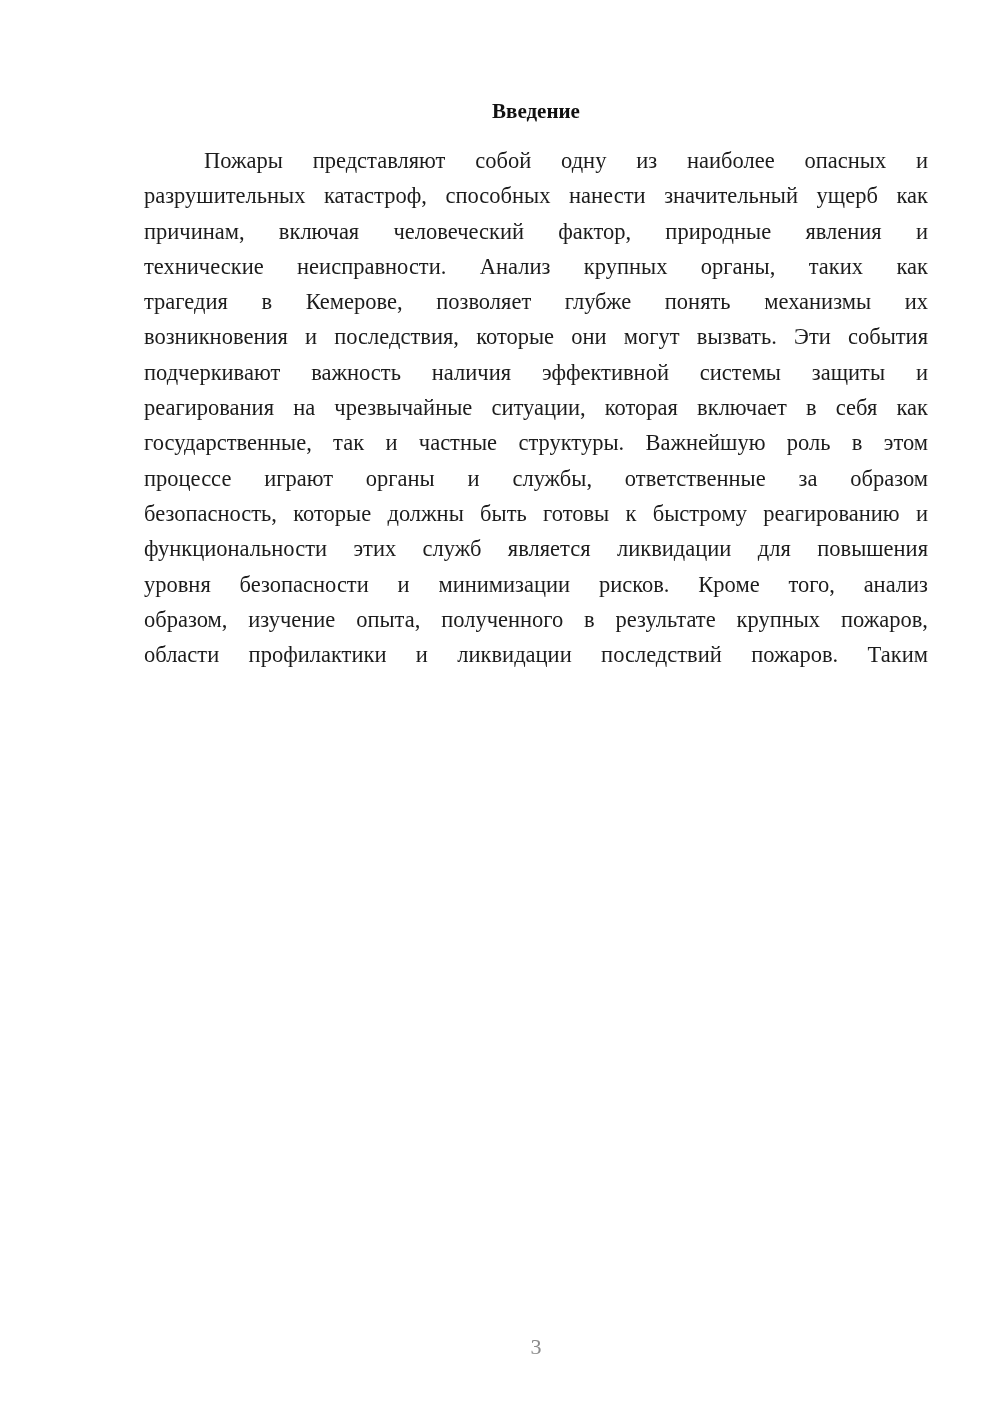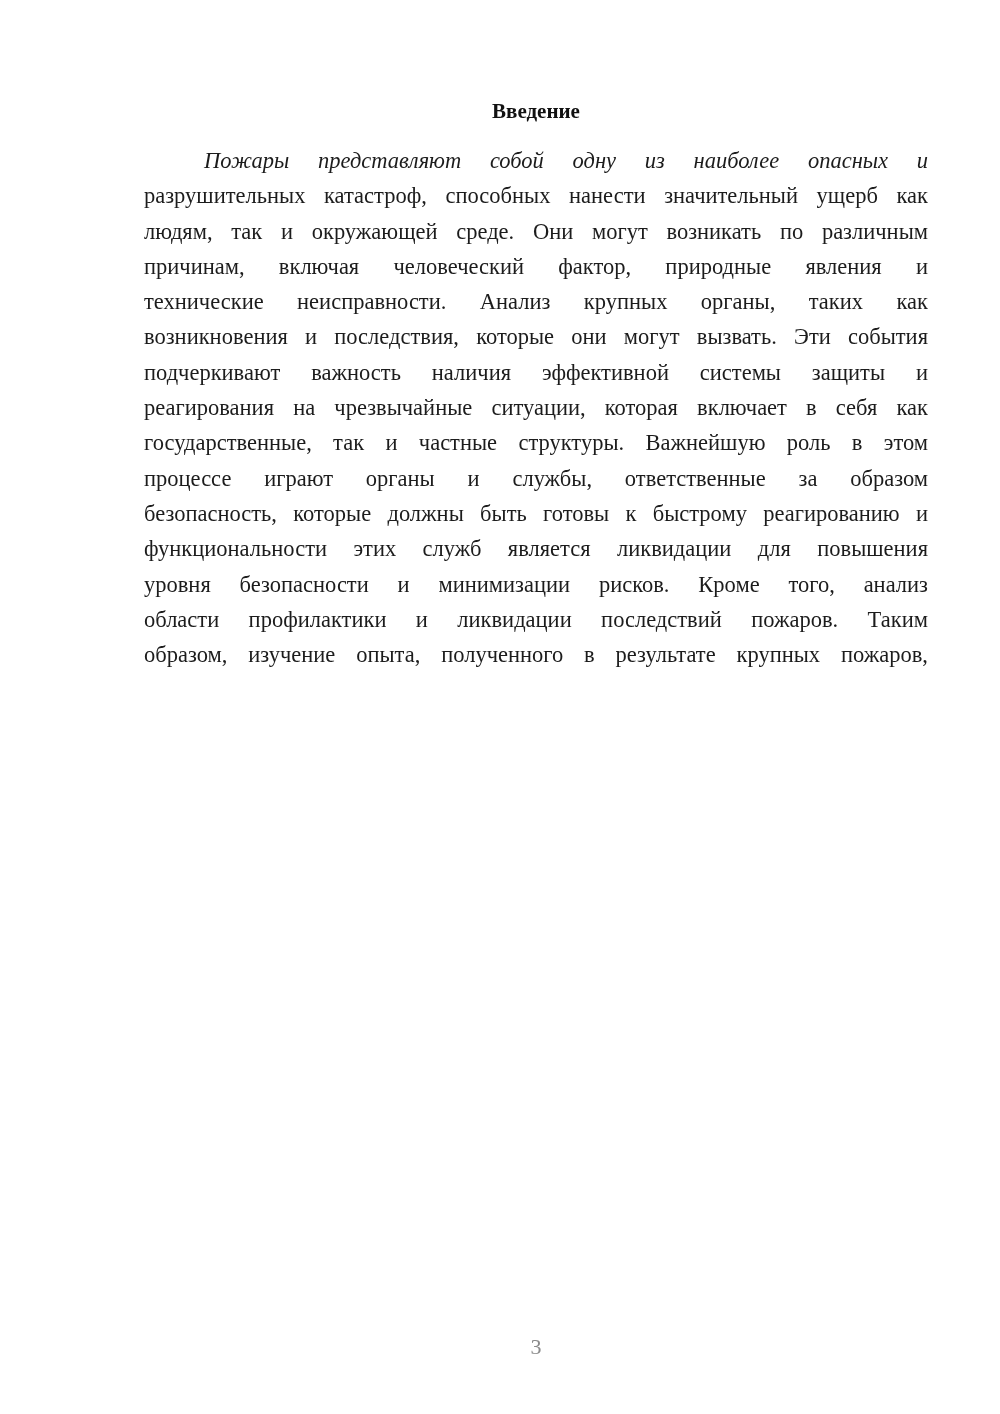--- a/index.html
+++ b/index.html
@@ -44,21 +44,20 @@
       height: 35.3px;
       line-height: 35.3px;
       font-size: 22.5px;
       white-space: nowrap;
       text-align: justify;
       text-align-last: justify;
       color: #1c1c1c;
     }
     .line.first {
       padding-left: 60px;
-      font-style: italic;
     }
     .line.last {
       text-align-last: left;
     }
     .page-number {
       position: absolute;
       top: 1333px;
       left: 0;
       width: 1072px;
       text-align: center;
@@ -69,29 +68,29 @@
   </style>
 </head>
 <body>
 
 <div class="page">
   <div class="heading">Введение</div>
 
   <div class="body-text">
     <span class="line first">Пожары представляют собой одну из наиболее опасных и</span>
     <span class="line">разрушительных катастроф, способных нанести значительный ущерб как</span>
-    <span class="line">людям, так и окружающей среде. Они могут возникать по различным</span>
     <span class="line">причинам, включая человеческий фактор, природные явления и</span>
     <span class="line">технические неисправности. Анализ крупных органы, таких как</span>
+    <span class="line">трагедия в Кемерове, позволяет глубже понять механизмы их</span>
     <span class="line">возникновения и последствия, которые они могут вызвать. Эти события</span>
     <span class="line">подчеркивают важность наличия эффективной системы защиты и</span>
     <span class="line">реагирования на чрезвычайные ситуации, которая включает в себя как</span>
     <span class="line">государственные, так и частные структуры. Важнейшую роль в этом</span>
     <span class="line">процессе играют органы и службы, ответственные за образом</span>
     <span class="line">безопасность, которые должны быть готовы к быстрому реагированию и</span>
     <span class="line">функциональности этих служб является ликвидации для повышения</span>
     <span class="line">уровня безопасности и минимизации рисков. Кроме того, анализ</span>
+    <span class="line">образом, изучение опыта, полученного в результате крупных пожаров,</span>
     <span class="line">области профилактики и ликвидации последствий пожаров. Таким</span>
-    <span class="line">образом, изучение опыта, полученного в результате крупных пожаров,</span>
   </div>
 
   <div class="page-number">3</div>
 </div>
 
 </body></html>

